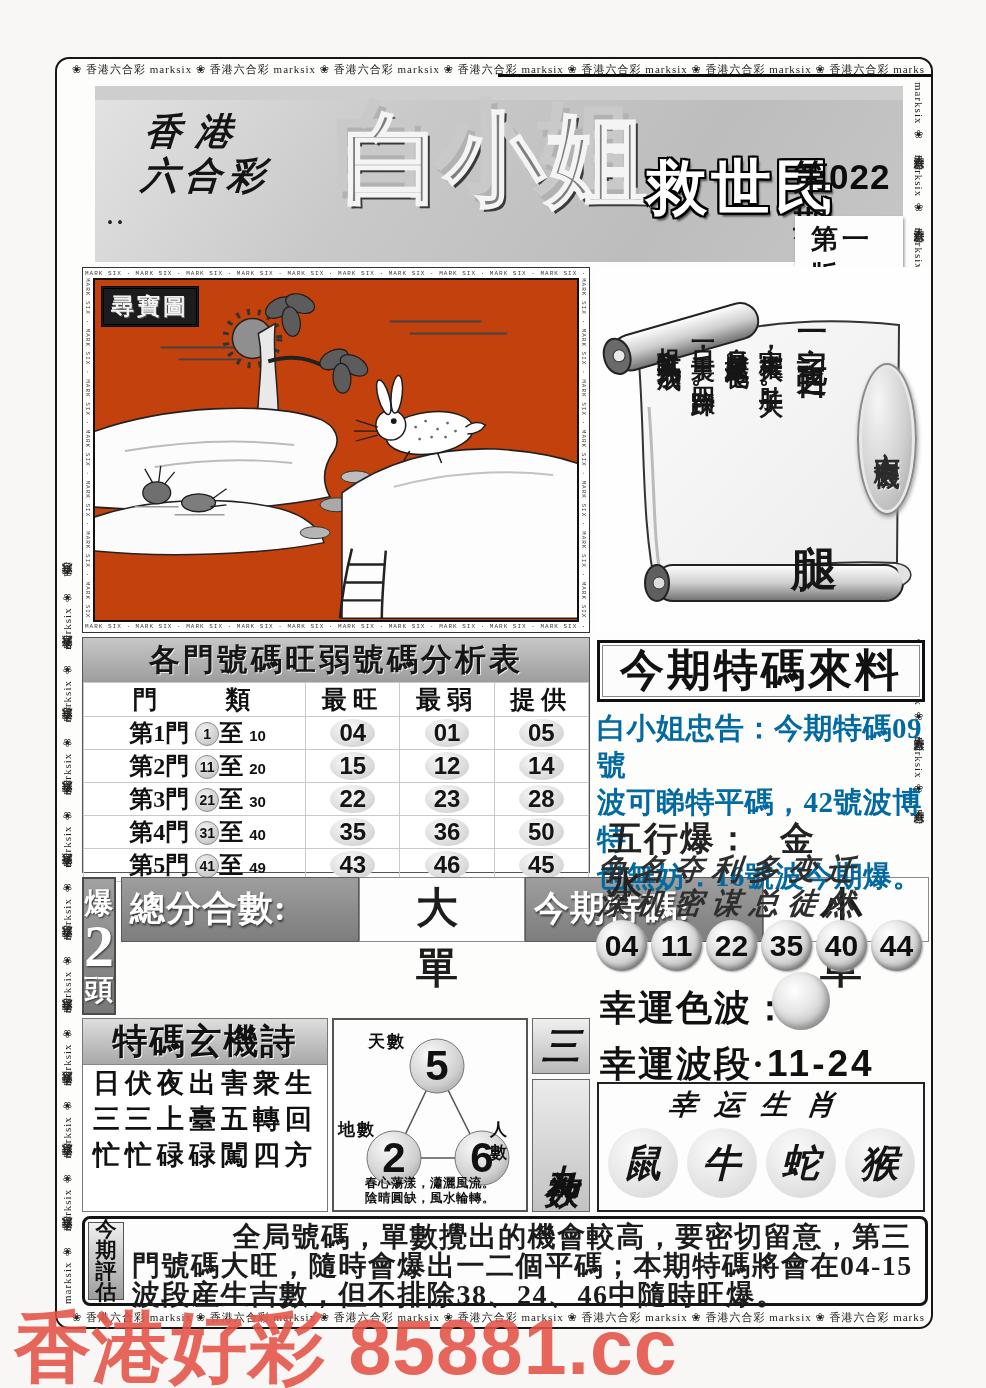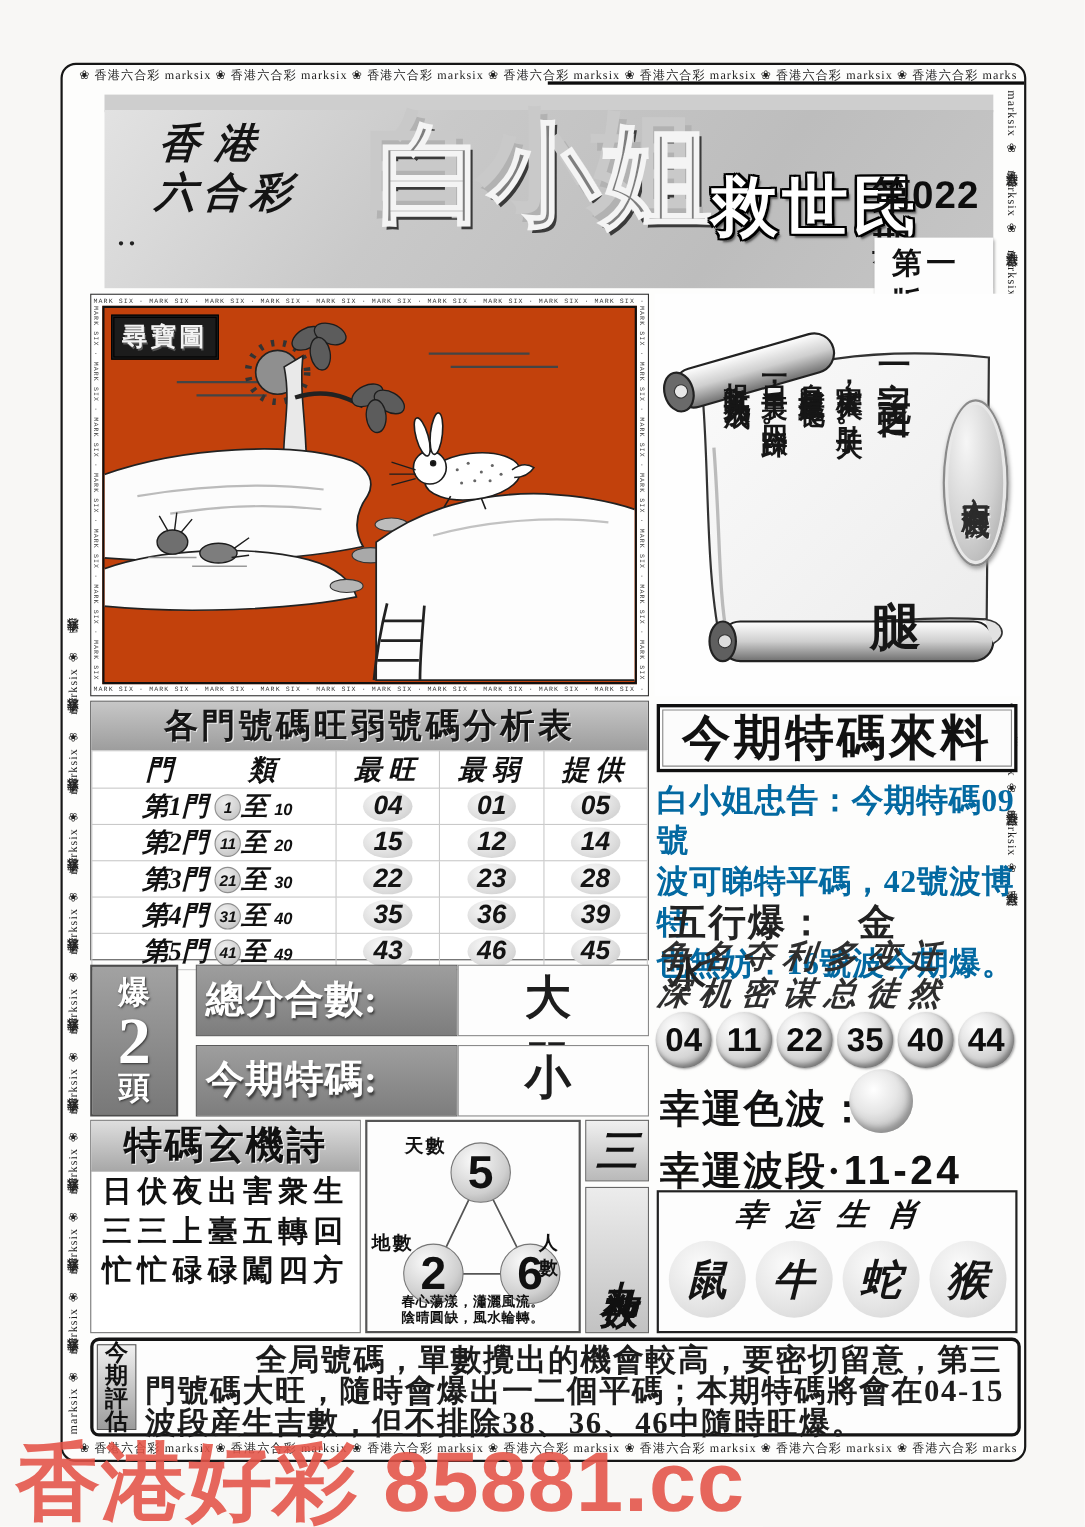--- a/index.html
+++ b/index.html
@@ -54,38 +54,38 @@
   .badge { position:absolute; left:262px; top:96px; width:60px; height:152px; border-radius:50%;
     background:radial-gradient(ellipse at 35% 25%,#f6f6f6,#cfcfcf 55%,#9f9f9f);
     border:2px solid #8a8a8a; box-shadow:inset 0 0 0 3px #e8e8e8, 1px 2px 4px #999;
     display:flex; align-items:center; justify-content:center; }
   .badge span { writing-mode:vertical-rl; text-orientation:upright; font-size:26px; font-weight:bold; color:#2b2b2b;
     letter-spacing:4px; text-shadow:1px 1px 0 #eee; }
   
   .table-block { position:absolute; left:82px; top:637px; width:508px; height:236px; border:1px solid #555; background:#fff; }
   .table-title { height:44px; background:linear-gradient(#c7c7c7,#9d9d9d); font-size:31px; font-weight:bold;
     color:#161616; text-align:center; line-height:44px; letter-spacing:3px; text-shadow:1px 1px 0 #eaeaea; }
-  table.an { width:100%; border-collapse:collapse;font-style:italic; }
+  table.an { width:100%; border-collapse:collapse; }
   table.an td,table.an th { border:1px solid #c9c9c9; text-align:center; height:31px; }
   table.an th { font-size:25px; letter-spacing:6px; font-weight:bold; }
   td.gate { font-size:24px; font-weight:bold; text-align:left; padding-left:6px; white-space:nowrap; }
   .circ { display:inline-block; min-width:24px; height:24px; line-height:22px; border-radius:50%;
     background:radial-gradient(circle at 38% 30%,#f0f0f0,#bdbdbd); border:1px solid #8f8f8f;
     font-size:14px; font-weight:bold; text-align:center; vertical-align:2px;
     font-family:"Liberation Sans","DejaVu Sans",sans-serif; padding:0 1px; }
   .rng { font-size:15px; font-weight:bold; font-family:"Liberation Sans","DejaVu Sans",sans-serif; }
   .pill { display:inline-block; font-family:"Liberation Sans","DejaVu Sans",sans-serif; font-size:24px; font-weight:bold;
     background:radial-gradient(ellipse at 40% 32%,#fbfbfb,#dcdcdc 62%,#c6c6c6); border-radius:50%; padding:0 9px; color:#141414; }
   
   .burst { position:absolute; left:82px; top:877px; width:508px; height:138px; display:flex; }
   .burst-side { width:80px; background:linear-gradient(#a2a2a2,#787878); border:2px solid #4c4c4c;
     color:#fff; display:flex; flex-direction:column; align-items:center; justify-content:center; text-shadow:1px 1px 2px #333; }
   .burst-side .c { font-size:29px; font-weight:bold; line-height:30px; }
   .burst-side .n { font-size:60px; font-weight:bold; line-height:56px; font-family:"Liberation Serif",serif; }
-  .burst-rows { flex:1; display:flex; flex-direction:column; justify-content:space-between; padding-left:16px; }
+  .burst-rows { flex:1; display:flex; flex-direction:row; justify-content:space-between; padding-left:5px; }
   .burst-row { height:65px; display:flex; }
   .burst-label { width:238px; background:linear-gradient(#9e9e9e,#7d7d7d); border:1px solid #5a5a5a; color:#fff;
     font-size:35px; font-weight:bold; line-height:62px; padding-left:8px; letter-spacing:1px; text-shadow:1px 2px 2px #3c3c3c; }
   .burst-value { flex:1; background:#fdfdfd; border:1px solid #8a8a8a; font-size:42px; font-weight:bold;
     text-align:center; line-height:60px; letter-spacing:30px; padding-left:20px; color:#1d1d1d; }
   
   .poem { position:absolute; left:82px; top:1018px; width:246px; height:194px; border:1px solid #777; background:#fff; }
   .poem-title { height:46px; background:linear-gradient(#dedede,#a8a8a8); border-bottom:1px solid #888;
     font-size:35px; font-weight:bold; text-align:center; line-height:46px; letter-spacing:2px; text-shadow:1px 1px 0 #f2f2f2; }
   .poem-line { font-size:27px; font-weight:bold; text-align:center; line-height:36px; letter-spacing:5px; white-space:nowrap; }
@@ -304,21 +304,21 @@
         <td><span class="pill">22</span></td>
         <td><span class="pill">23</span></td>
         <td><span class="pill">28</span></td>
       </tr>
       <tr>
         <td class="gate"><span>第4門</span>
           <span class="circ">31</span>至
           <span class="rng">40</span></td>
         <td><span class="pill">35</span></td>
         <td><span class="pill">36</span></td>
-        <td><span class="pill">39</span></td>
+        <td><span class="pill">50</span></td>
       </tr>
       <tr>
         <td class="gate"><span>第5門</span>
           <span class="circ">41</span>至
           <span class="rng">49</span></td>
         <td><span class="pill">43</span></td>
         <td><span class="pill">46</span></td>
         <td><span class="pill">45</span></td>
       </tr>
     </tbody>
@@ -417,18 +417,18 @@
     </div>
   </div>
 
   <div class="eval">
     <div class="eval-label">
       <span>今</span>
       <span>期</span>
       <span>評</span>
       <span>估</span>
     </div>
-    <div class="eval-text">全局號碼，單數攪出的機會較高，要密切留意，第三門號碼大旺，隨時會爆出一二個平碼；本期特碼將會在04-15波段産生吉數，但不排除38、36、46中隨時旺爆。</div>
+    <div class="eval-text">全局號碼，單數攪出的機會較高，要密切留意，第三門號碼大旺，隨時會爆出一二個平碼；本期特碼將會在04-15波段産生吉數，但不排除38、24、46中隨時旺爆。</div>
   </div>
 
   <div class="watermark" style="color: rgb(228, 83, 71);">香港好彩 85881.cc</div>
 
 </div>
 
 </body></html>

